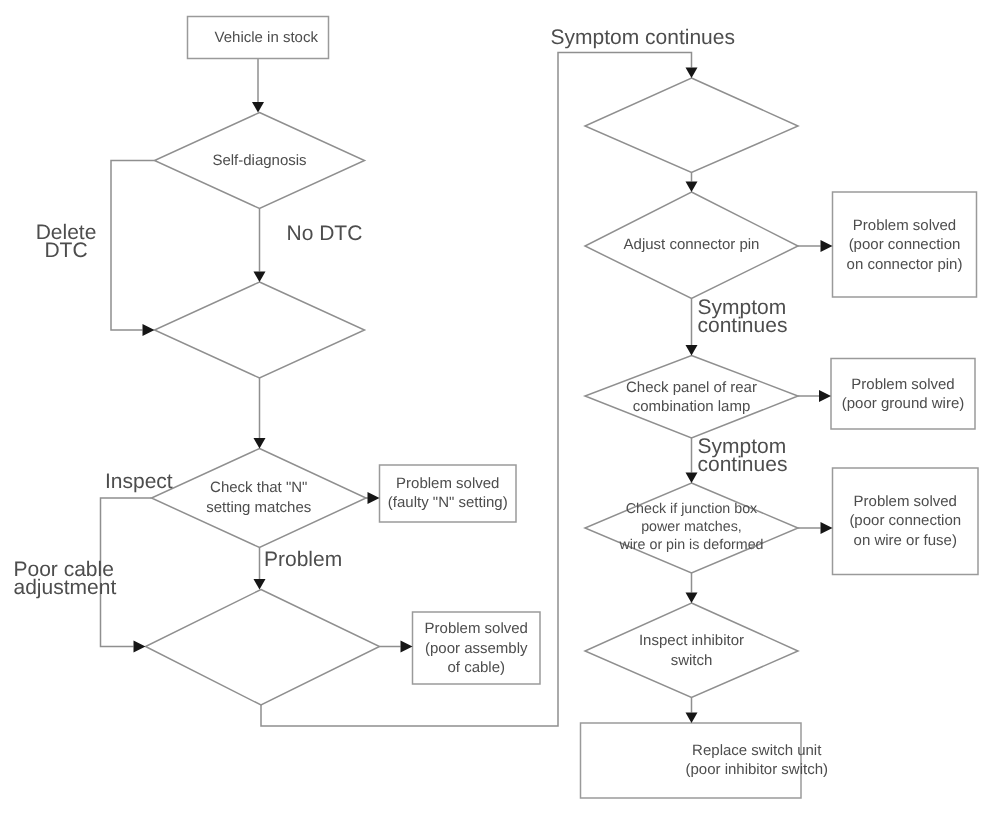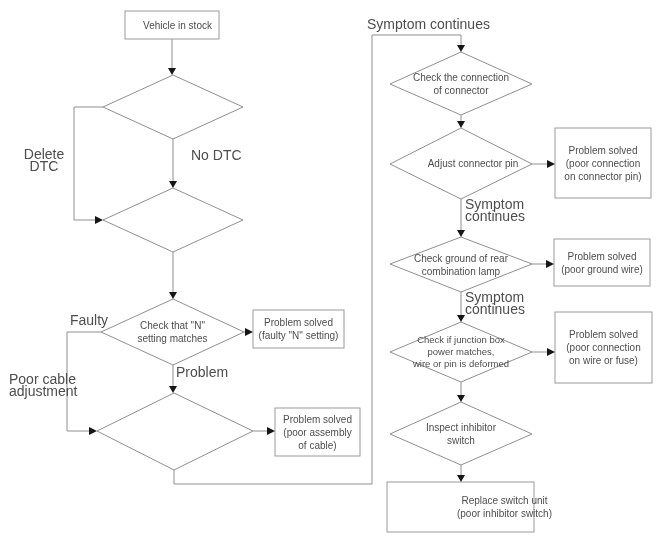--- a/index.html
+++ b/index.html
@@ -92,52 +92,51 @@
       <polygon class="arrow" points="457,230 465,230 461,237"></polygon>
       <polygon class="arrow" points="546,260 546,268 554,264"></polygon>
       <polygon class="arrow" points="457,315 465,315 461,322"></polygon>
       <polygon class="arrow" points="547,348 547,356 555,352"></polygon>
       <polygon class="arrow" points="457,395 465,395 461,402"></polygon>
       <polygon class="arrow" points="457,475 465,475 461,482"></polygon>
     </g>
   </svg>
 
   <div class="t" style="left:125px;top:11px;width:105px;height:28px;">Vehicle in stock</div>
+  <div class="t" style="left:103px;top:75px;width:140px;height:64px;">Self-diagnosis</div>
   <div class="t" style="left:101px;top:299px;width:143px;height:66px;">Check that "N"
 setting matches</div>
   <div class="t" style="left:253px;top:310px;width:91px;height:38px;">Problem solved
 (faulty "N" setting)</div>
   <div class="t" style="left:275px;top:408px;width:85px;height:48px;">Problem solved
 (poor assembly
 of cable)</div>
-  <div class="t" style="left:390px;top:52px;width:142px;height:63px;">Check the connection
-of connector</div>
-  <div class="t" style="left:402px;top:128px;width:142px;height:71px;">Adjust connector pin</div>
+  <div class="t" style="left:390px;top:128px;width:142px;height:71px;">Adjust connector pin</div>
   <div class="t" style="left:555px;top:128px;width:96px;height:70px;">Problem solved
 (poor connection
 on connector pin)</div>
-  <div class="t" style="left:390px;top:237px;width:142px;height:55px;">Check ground of rear
+  <div class="t" style="left:390px;top:237px;width:142px;height:55px;">Check panel of rear
 combination lamp</div>
   <div class="t" style="left:554px;top:239px;width:96px;height:47px;">Problem solved
 (poor ground wire)</div>
   <div class="t" style="left:390px;top:322px;width:142px;height:60px;font-size:9.5px;line-height:12px;">Check if junction box
 power matches,
 wire or pin is deformed</div>
   <div class="t" style="left:555px;top:312px;width:97px;height:71px;">Problem solved
 (poor connection
 on wire or fuse)</div>
   <div class="t" style="left:390px;top:402px;width:142px;height:63px;">Inspect inhibitor
 switch</div>
   <div class="t" style="left:387px;top:482px;width:147px;height:50px;margin-left:44px;">Replace switch unit
 (poor inhibitor switch)</div>
 
   <div class="el center" style="left:22px;top:148px;width:44px;">Delete
 DTC</div>
   <div class="el" style="left:191px;top:149px;">No DTC</div>
-  <div class="el" style="left:70px;top:314px;">Faulty</div>
+  <div class="el" style="left:70px;top:314px;">Inspect</div>
   <div class="el" style="left:9px;top:373px;">Poor cable
 adjustment</div>
   <div class="el" style="left:176px;top:366px;">Problem</div>
   <div class="el" style="left:367px;top:18px;">Symptom continues</div>
   <div class="el" style="left:465px;top:198px;">Symptom
 continues</div>
   <div class="el" style="left:465px;top:291px;">Symptom
 continues</div>
 
 </div>

